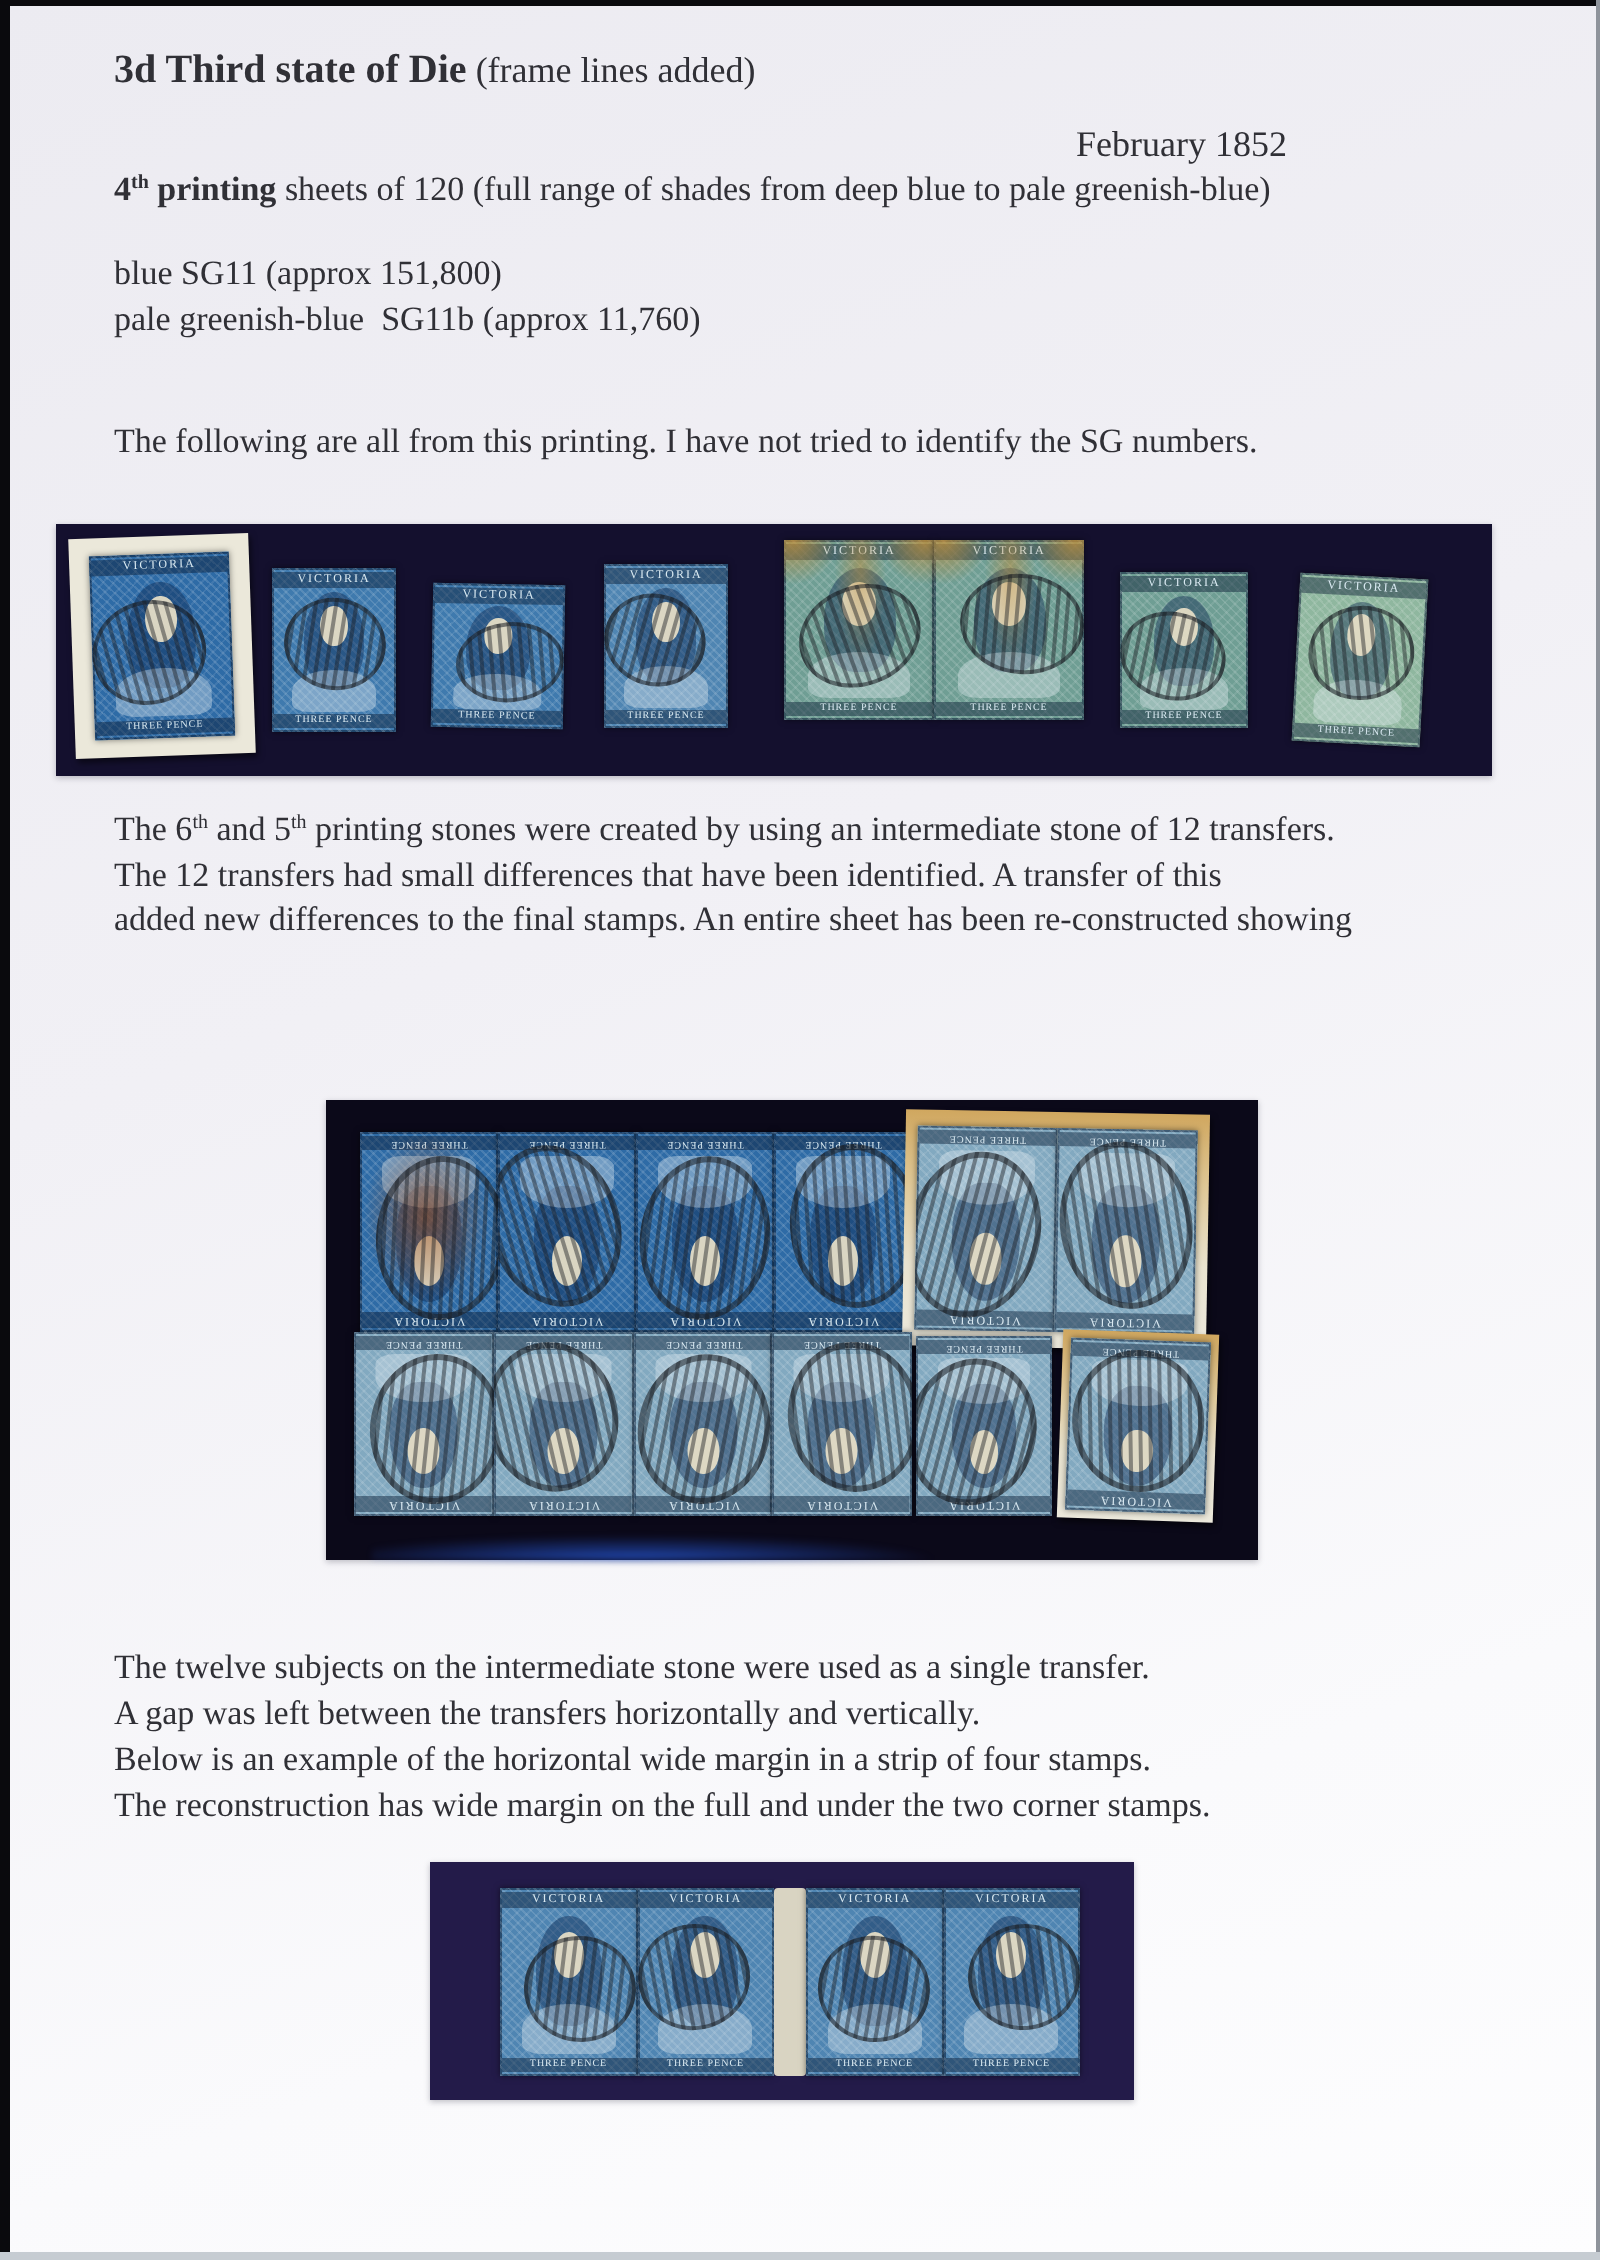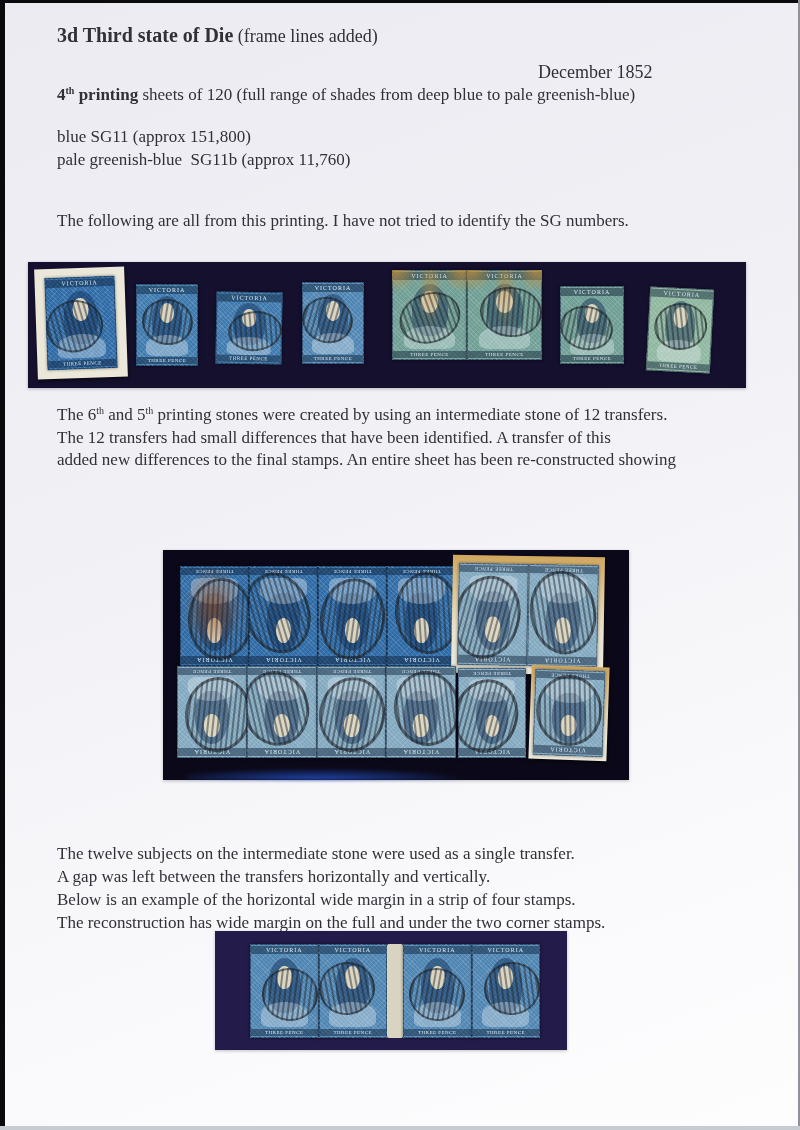--- a/index.html
+++ b/index.html
@@ -16,21 +16,21 @@
   .title{position:absolute;left:57px;top:24px;font-size:20px;font-weight:normal;margin:0;}
   .title b{font-size:20px;}
   .title .suffix{font-size:18px;}
   .date{position:absolute;left:538px;top:62px;font-size:18px;}
   .printing{position:absolute;left:57px;top:85px;font-size:17px;}
   sup.sp{font-size:10px;vertical-align:6px;line-height:0;}
   .shades{position:absolute;left:57px;top:126px;font-size:17px;line-height:22.5px;}
   .intro{position:absolute;left:57px;top:211px;font-size:17px;}
   .para{position:absolute;left:57px;font-size:17px;}
   .para1{top:404px;line-height:22.6px;width:700px;}
-  .para2{top:842px;line-height:23px;width:700px;font-family:Liberation Serif, serif;}
+  .para2{top:822px;line-height:23px;width:700px;font-family:Liberation Serif, serif;}
 
   
   .panel{position:absolute;box-shadow:0 1px 3px rgba(20,20,40,.25);}
   .unit{position:absolute;}
   .piece{position:absolute;inset:0;background:#ebe8da;box-shadow:1px 2px 3px rgba(0,0,0,.55);}
   .piece.toned{background:linear-gradient(180deg,#d0a75f 0%,#dfc795 30%,#e9e3cf 65%,#ece9dc 100%);}
   .stamp{position:absolute;overflow:hidden;
     box-shadow:inset 0 0 0 1px rgba(10,28,52,.55), 0 0 3px rgba(0,0,0,.5);}
   .inner{position:absolute;inset:0;}
   .inner::before{content:"";position:absolute;inset:0;
@@ -66,21 +66,21 @@
 <body>
 
 <div class="page">
   <div class="edge-l"></div>
   <div class="edge-t"></div>
   <div class="edge-r"></div>
   <div class="edge-b"></div>
 
   <h1 class="title"><b>3d Third state of Die</b><span class="suffix"> (frame lines added)</span></h1>
 
-  <div class="date">December 1852</div>
+  <div class="date">February 1852</div>
 
   <div class="printing"><b><span>4</span><sup class="sp">th</sup><span> printing</span></b><span> sheets of 120 (full range of shades from deep blue to pale greenish-blue)</span></div>
 
   <div class="shades">
     <div>blue SG11 (approx 151,800)</div>
     <div>pale greenish-blue &nbsp;SG11b (approx 11,760)</div>
   </div>
 
   <div class="intro">The following are all from this printing. I have not tried to identify the SG numbers.</div>
 

